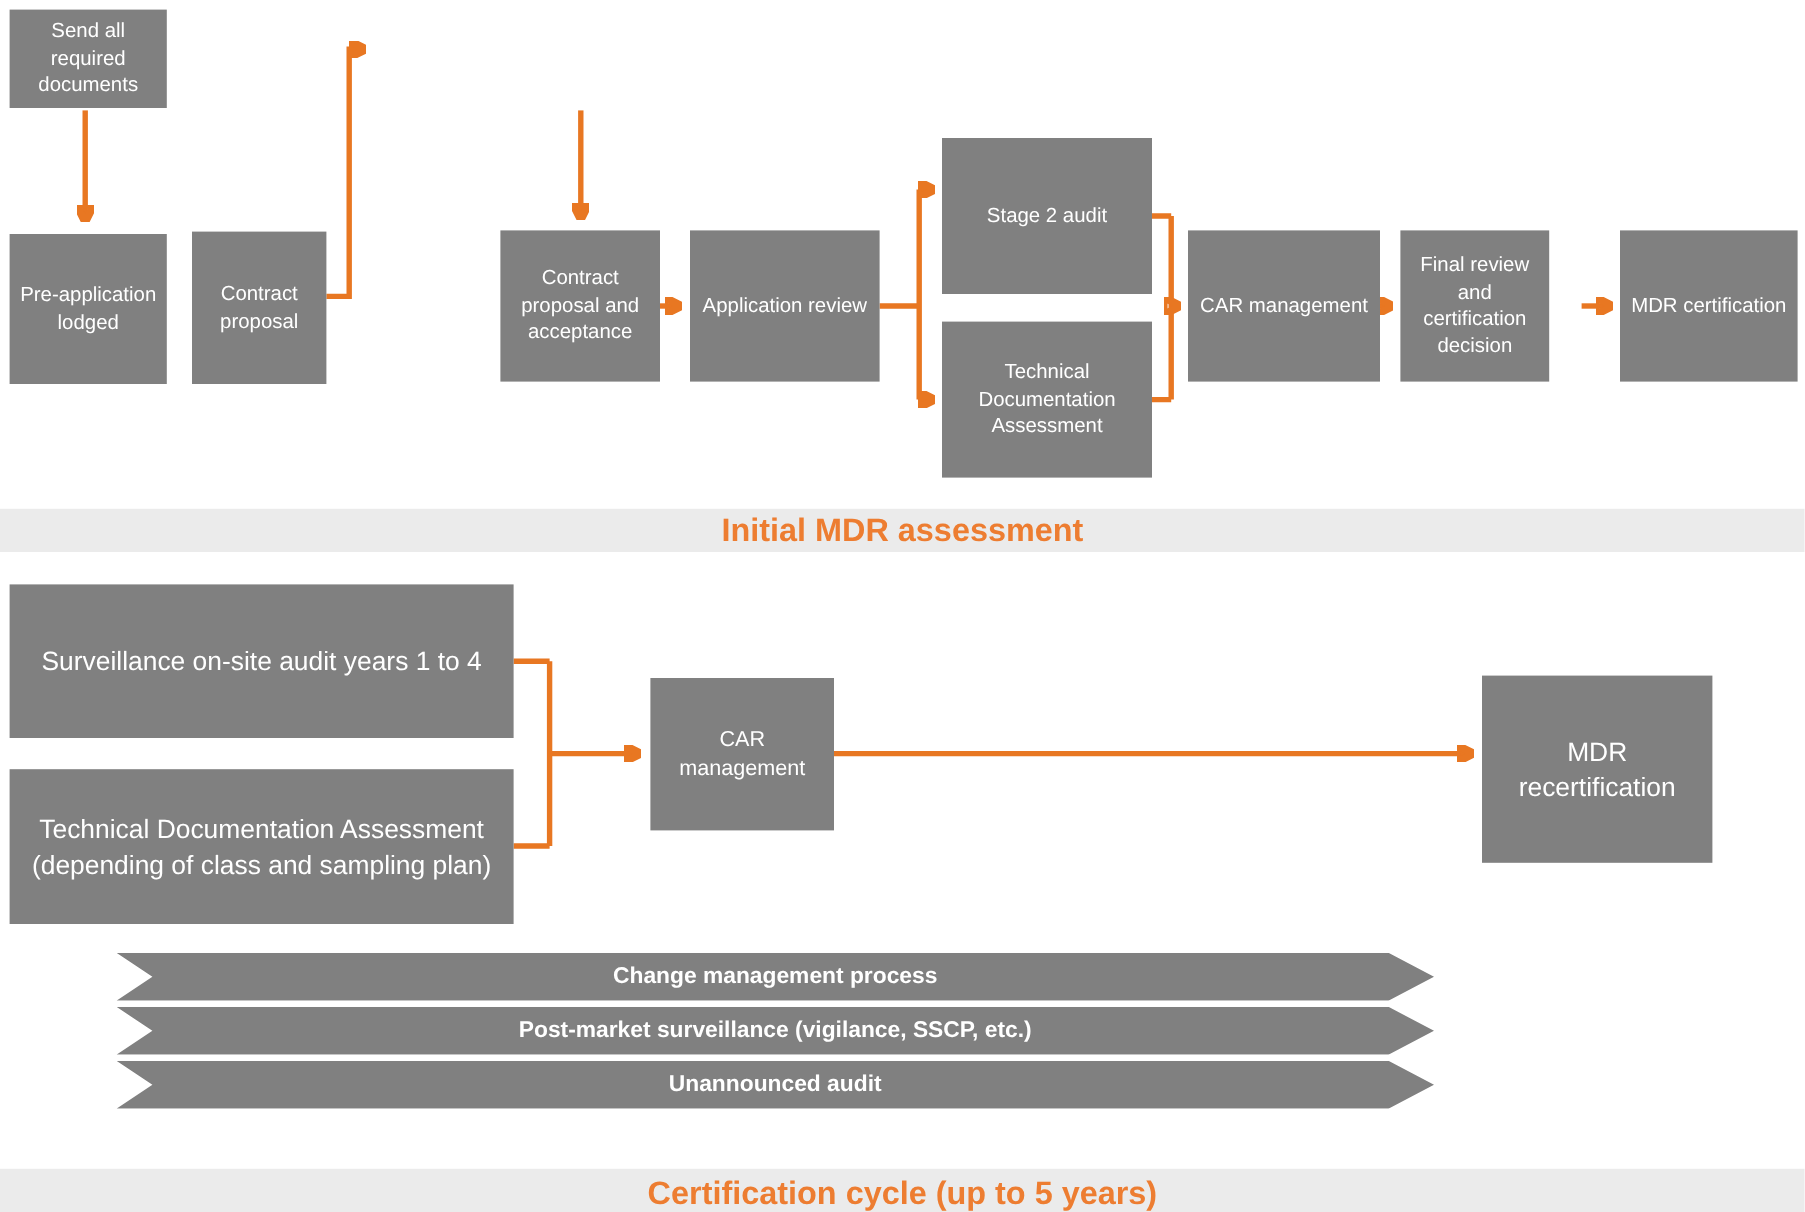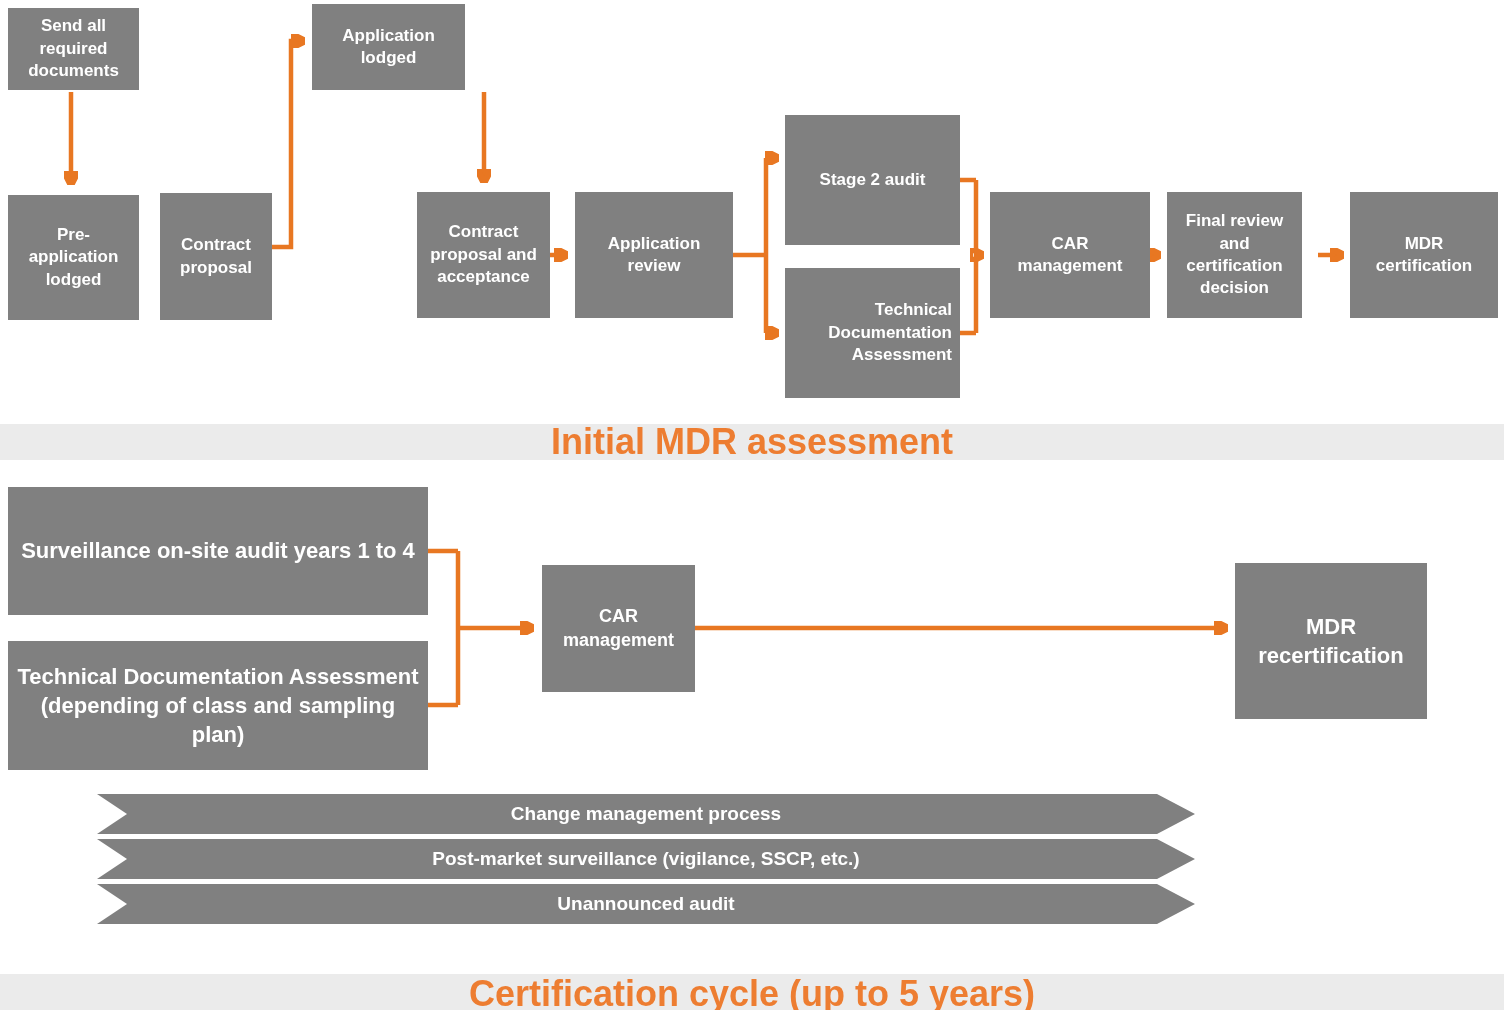--- a/index.html
+++ b/index.html
@@ -15,21 +15,21 @@
     position:relative;
     width:1504px;
     height:1010px;
     background:#fff;
     overflow:hidden;
   }
   .node{
     position:absolute;
     background:var(--box-gray);
     color:var(--box-text);
-    font-weight:bold;
+    font-weight:normal;
     display:flex;
     align-items:center;
     justify-content:center;
     text-align:center;
     padding:24px 8px;
     box-sizing:border-box;
     line-height:1.32;
     font-size:17px;
   }
   .node.big{font-size:22px;}
@@ -45,21 +45,21 @@
     stroke:var(--arrow-orange,#E87722);
     stroke-width:4.5;
   }
   .section-banner{
     position:absolute;
     left:0;
     width:1504px;
     background:var(--banner-bg);
     color:var(--title-orange);
     font-weight:bold;
-    font-size:36px;
+    font-size:27px;
     display:flex;
     align-items:center;
     justify-content:center;
     text-align:center;
   }
   .chevron{
     position:absolute;
     left:97px;
     width:1098px;
     height:40px;
@@ -100,33 +100,32 @@
     <path d="M458,628 L532,628" marker-end="url(#ah)"></path>
     <path d="M695,628 L1226,628" marker-end="url(#ah)"></path>
   </svg>
 
   <div class="node" style="left:8px;top:8px;width:131px;height:82px;">Send all required documents</div>
 
   <div class="node" style="left:8px;top:195px;width:131px;height:125px;">Pre-application lodged</div>
 
   <div class="node" style="left:160px;top:193px;width:112px;height:127px;">Contract proposal</div>
 
-  <div class="node" style="left:312px;top:4px;width:153px;height:86px;">Application lodged</div>
 
   <div class="node" style="left:417px;top:192px;width:133px;height:126px;">Contract proposal and acceptance</div>
 
   <div class="node" style="left:575px;top:192px;width:158px;height:126px;">Application review</div>
 
   <div class="node" style="left:785px;top:115px;width:175px;height:130px;">Stage 2 audit</div>
 
-  <div class="node" style="left:785px;top:268px;width:175px;height:130px;text-align:right;">Technical Documentation Assessment</div>
+  <div class="node" style="left:785px;top:268px;width:175px;height:130px;">Technical Documentation Assessment</div>
 
   <div class="node" style="left:990px;top:192px;width:160px;height:126px;">CAR management</div>
 
-  <div class="node" style="left:1167px;top:192px;width:135px;height:126px;">Final review and certification decision</div>
+  <div class="node" style="left:1167px;top:192px;width:124px;height:126px;">Final review and certification decision</div>
 
   <div class="node" style="left:1350px;top:192px;width:148px;height:126px;">MDR certification</div>
 
   <div class="section-banner" style="top:424px;height:36px;">Initial MDR assessment</div>
 
   <div class="node big" style="left:8px;top:487px;width:420px;height:128px;">Surveillance on-site audit years 1 to 4</div>
 
   <div class="node big" style="left:8px;top:641px;width:420px;height:129px;">Technical Documentation Assessment (depending of class and sampling plan)</div>
 
   <div class="node mid" style="left:542px;top:565px;width:153px;height:127px;">CAR management</div>

